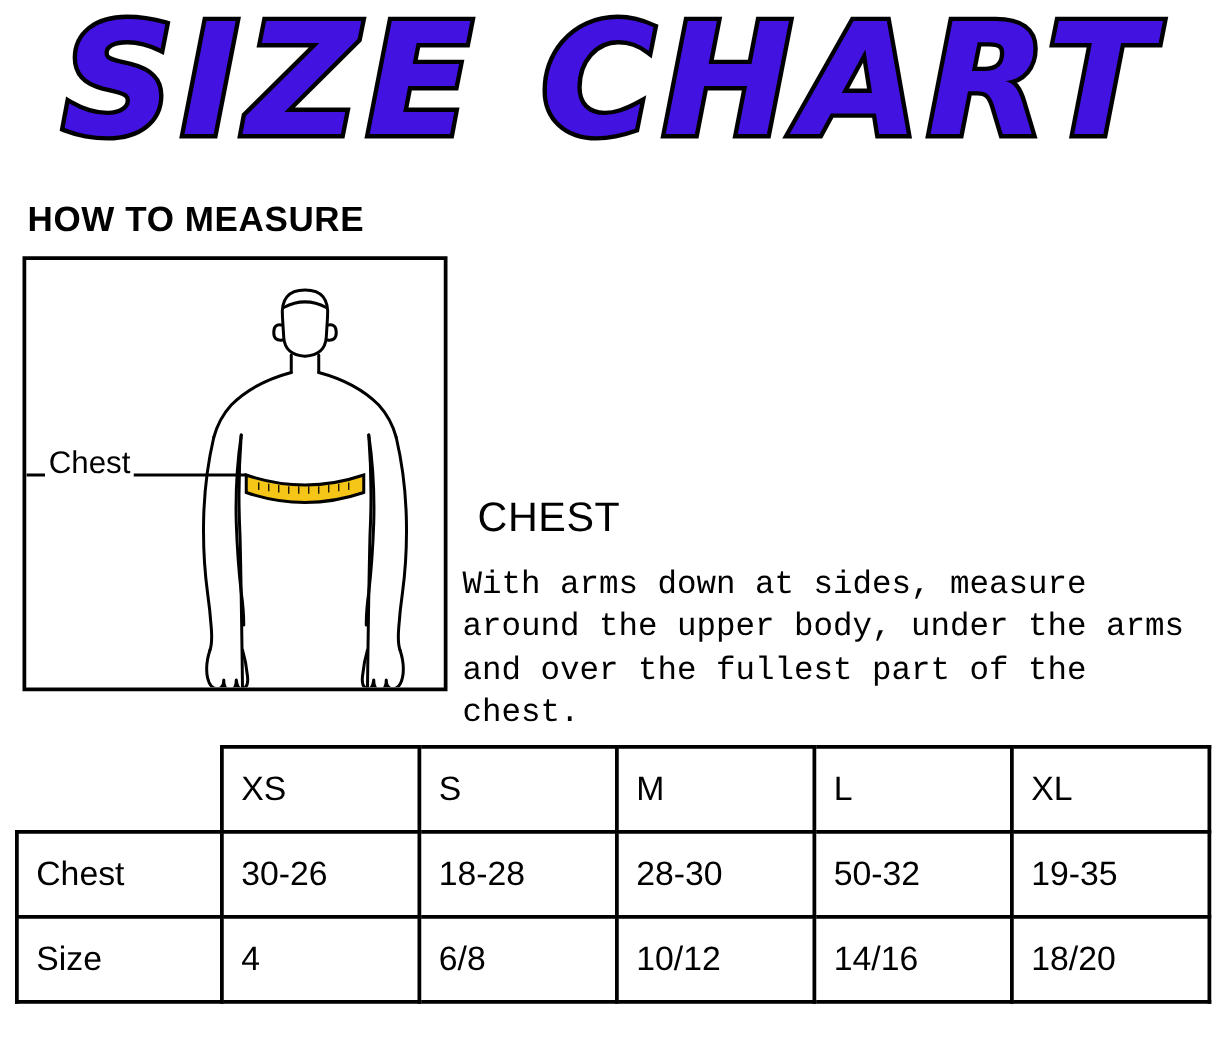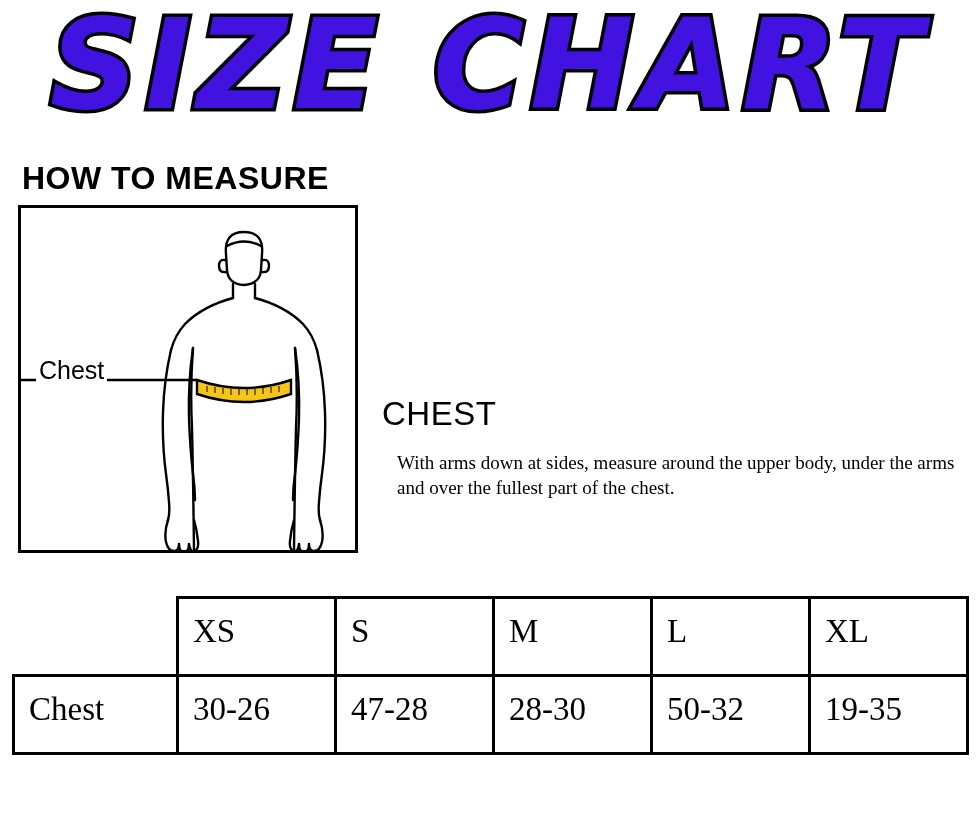--- a/index.html
+++ b/index.html
@@ -33,21 +33,21 @@
     paint-order: stroke fill;
     line-height: 1.15;
     white-space: nowrap;
   }
 
   
   .howto-label {
     position: absolute;
     left: 22px;
     top: 160px;
-    font-size: 32px;
+    font-size: 28px;
     font-weight: bold;
     letter-spacing: 0.5px;
     font-family: "Liberation Sans", sans-serif;
   }
 
   .figure-box {
     position: absolute;
     left: 18px;
     top: 205px;
     width: 340px;
@@ -73,42 +73,42 @@
   .desc-title {
     position: absolute;
     left: 382px;
     top: 395px;
     font-size: 33px;
     letter-spacing: 0.5px;
     font-family: "Liberation Sans", sans-serif;
   }
   .desc-body {
     position: absolute;
-    left: 397px;
+    left: 370px;
     top: 450px;
     width: 580px;
-    font-size: 19px;
+    font-size: 26px;
     line-height: 1.32;
-    font-family: Liberation Serif, serif;
+    font-family: Liberation Mono, monospace;
   }
 
   
   .size-table {
     position: absolute;
     left: 12px;
     top: 596px;
     width: 954px;
     border-collapse: collapse;
     table-layout: fixed;
   }
   .size-table td {
     height: 65px;
-    font-size: 33px;
-    padding: 0 0 10px 14px;
-    font-family: Liberation Serif, serif;
+    font-size: 27px;
+    padding: 0 0 0 14px;
+    font-family: Liberation Sans, sans-serif;
     vertical-align: middle;
   }
   .size-table col.c0 { width: 164px; }
   .size-table col.cx { width: 158px; }
 
   
   .hdr .blank {
     border: none;
   }
   .hdr td.cell,
@@ -187,19 +187,27 @@
       <td class="blank"></td>
       <td class="cell">XS</td>
       <td class="cell">S</td>
       <td class="cell">M</td>
       <td class="cell">L</td>
       <td class="cell">XL</td>
     </tr>
     <tr class="body-row">
       <td class="rowhdr">Chest</td>
       <td class="cell">30-26</td>
-      <td class="cell">47-28</td>
+      <td class="cell">18-28</td>
       <td class="cell">28-30</td>
       <td class="cell">50-32</td>
       <td class="cell">19-35</td>
     </tr>
+    <tr class="body-row">
+      <td class="rowhdr">Size</td>
+      <td class="cell">4</td>
+      <td class="cell">6/8</td>
+      <td class="cell">10/12</td>
+      <td class="cell">14/16</td>
+      <td class="cell">18/20</td>
+    </tr>
   </tbody>
 </table>
 
 </body></html>

